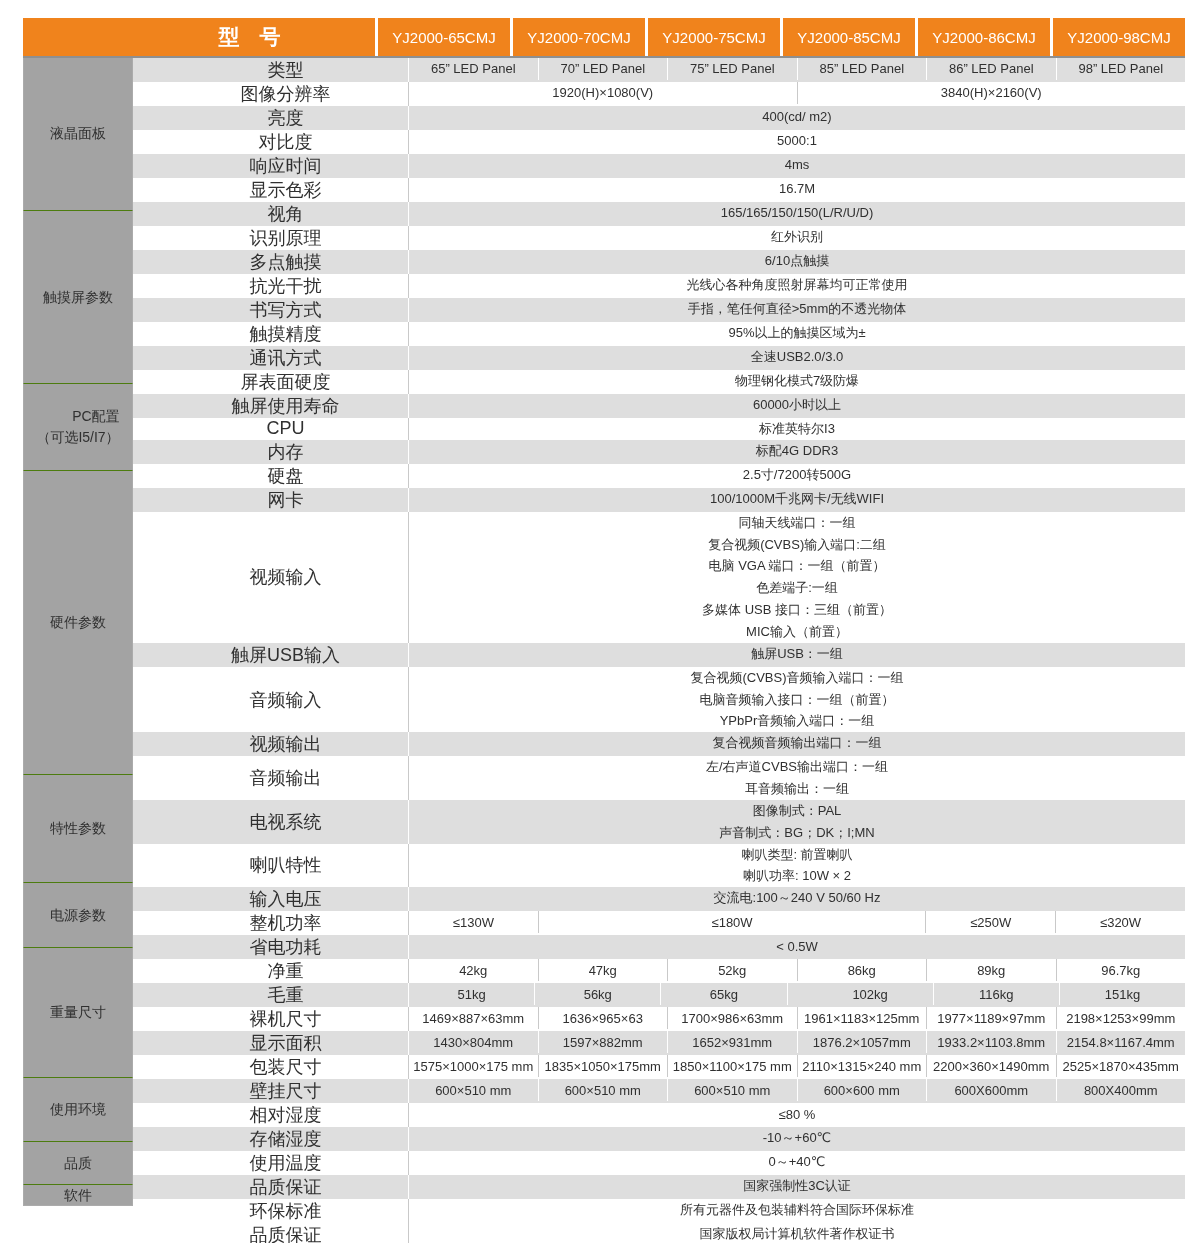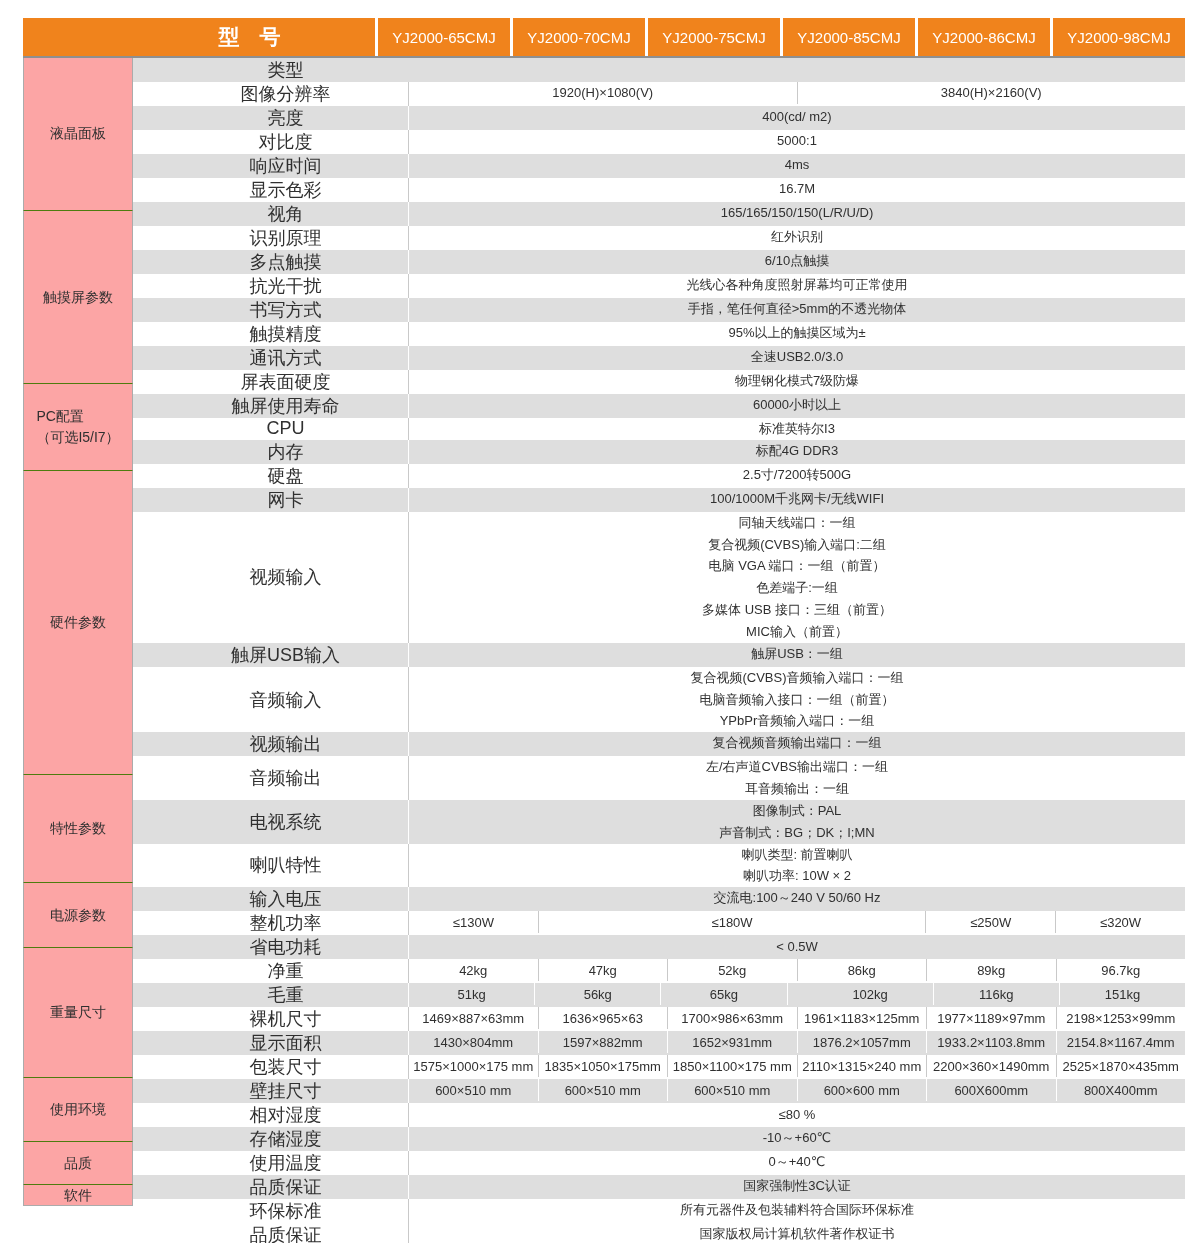--- a/index.html
+++ b/index.html
@@ -18,22 +18,22 @@
   .hleft { width:352px; display:flex; }
   .hspacer { width:108px; }
   .hmodel-label { flex:1; display:flex; align-items:center; justify-content:center;
     font-size:21px; font-weight:bold; letter-spacing:7px; }
   .hmodel { flex:1; font-size:15px; white-space:nowrap; }
 
   
   .tbody { display:flex; border-bottom:2px solid #8f8f8f; }
   .gcol { width:110px; }
   .gbox { border:1px solid #ababab; border-top:none; margin-top:0;
-    display:flex; align-items:center; justify-content:center; text-align:left;
-    font-size:14px; white-space:pre-line; line-height:1.5; background:#fca5a5; }
+    display:flex; align-items:center; justify-content:center; text-align:right;
+    font-size:14px; white-space:pre-line; line-height:1.5; background:#a3a3a3; }
   .gbox + .gbox { border-top:1px solid #4d7c0f; margin-top:-1px; }
   .main { flex:1; display:flex; flex-direction:column; }
   .prow { display:flex; background:#fff; }
   .prow.shade { background:#dedede; }
   .plabel { width:245px; display:flex; align-items:center; justify-content:center;
     font-size:18px;margin-left:30px; }
   .pvalues { flex:1; display:flex; flex-direction:column; border-left:1px solid #c9c9c9; }
   .prow.shade .pvalues { border-left-color:#ffffff; }
   .vline { height:var(--rh); display:flex; }
   .vcell { display:flex; align-items:center; justify-content:center;
@@ -68,20 +68,30 @@
         <div class="gbox" style="height: calc(var(--rh) * 5);">特性参数</div>
         <div class="gbox" style="height: calc(var(--rh) * 3);">电源参数</div>
         <div class="gbox" style="height: calc(var(--rh) * 6);">重量尺寸</div>
         <div class="gbox" style="height: calc(var(--rh) * 3);">使用环境</div>
         <div class="gbox" style="height: calc(var(--rh) * 2);">品质</div>
         <div class="gbox" style="height: calc(var(--rh) * 1);">软件</div>
       </div>
     <div class="main">
         <div class="prow shade">
           <div class="plabel">类型</div>
+          <div class="pvalues">
+            <div class="vline">
+              <div class="vcell" style="flex: 1 1 0px;">65”  LED Panel</div>
+              <div class="vcell" style="flex: 1 1 0px;">70”  LED Panel</div>
+              <div class="vcell" style="flex: 1 1 0px;">75”  LED Panel</div>
+              <div class="vcell" style="flex: 1 1 0px;">85”  LED Panel</div>
+              <div class="vcell" style="flex: 1 1 0px;">86”  LED Panel</div>
+              <div class="vcell" style="flex: 1 1 0px;">98”  LED Panel</div>
+            </div>
+          </div>
         </div>
         <div class="prow">
           <div class="plabel">图像分辨率</div>
           <div class="pvalues">
             <div class="vline">
               <div class="vcell" style="flex: 3 1 0px;">1920(H)×1080(V)</div>
               <div class="vcell" style="flex: 3 1 0px;">3840(H)×2160(V)</div>
             </div>
           </div>
         </div>

